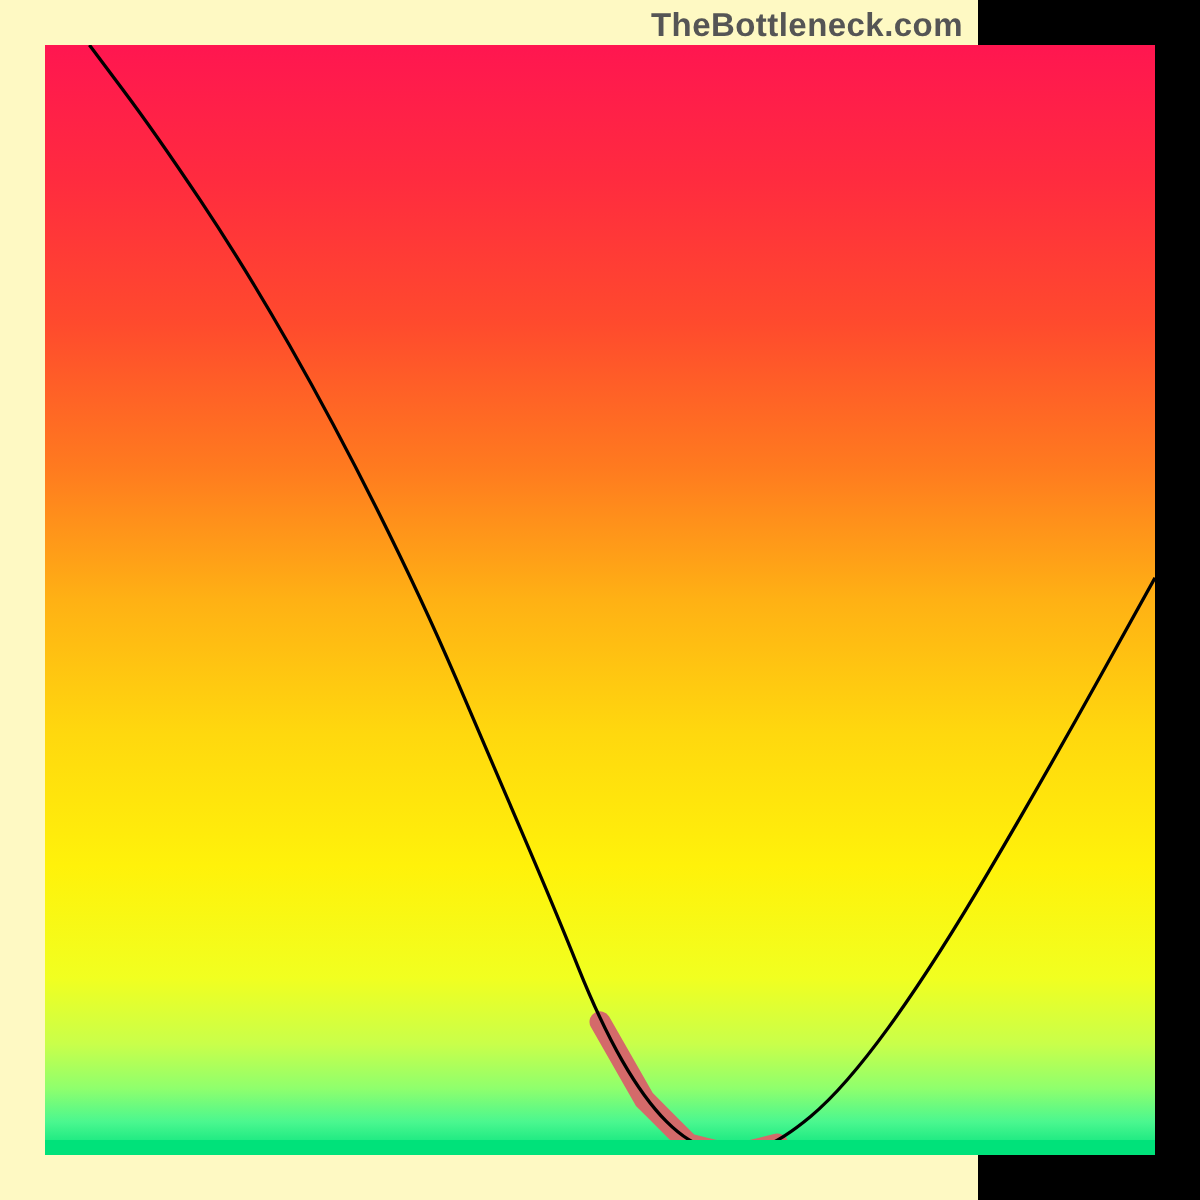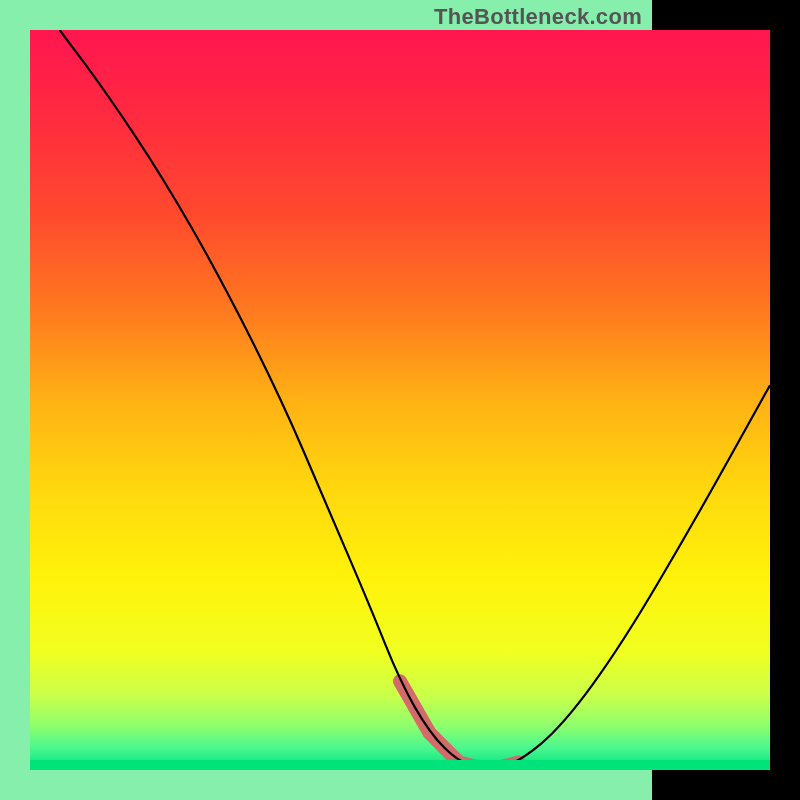--- a/index.html
+++ b/index.html
@@ -8,21 +8,21 @@
     width: 800px;
     height: 800px;
     background: #000;
     overflow: hidden;
     font-family: Arial, Helvetica, sans-serif;
   }
   .frame {
     position: relative;
     width: 652px;
     height: 800px;
-    background: #86efac;
+    background: #fef9c3;
   }
   .watermark {
     position: absolute;
     top: 4px;
     right: 10px;
     color: #555;
     font-size: 22px;
     font-weight: 600;
     letter-spacing: 0.3px;
     z-index: 10;

